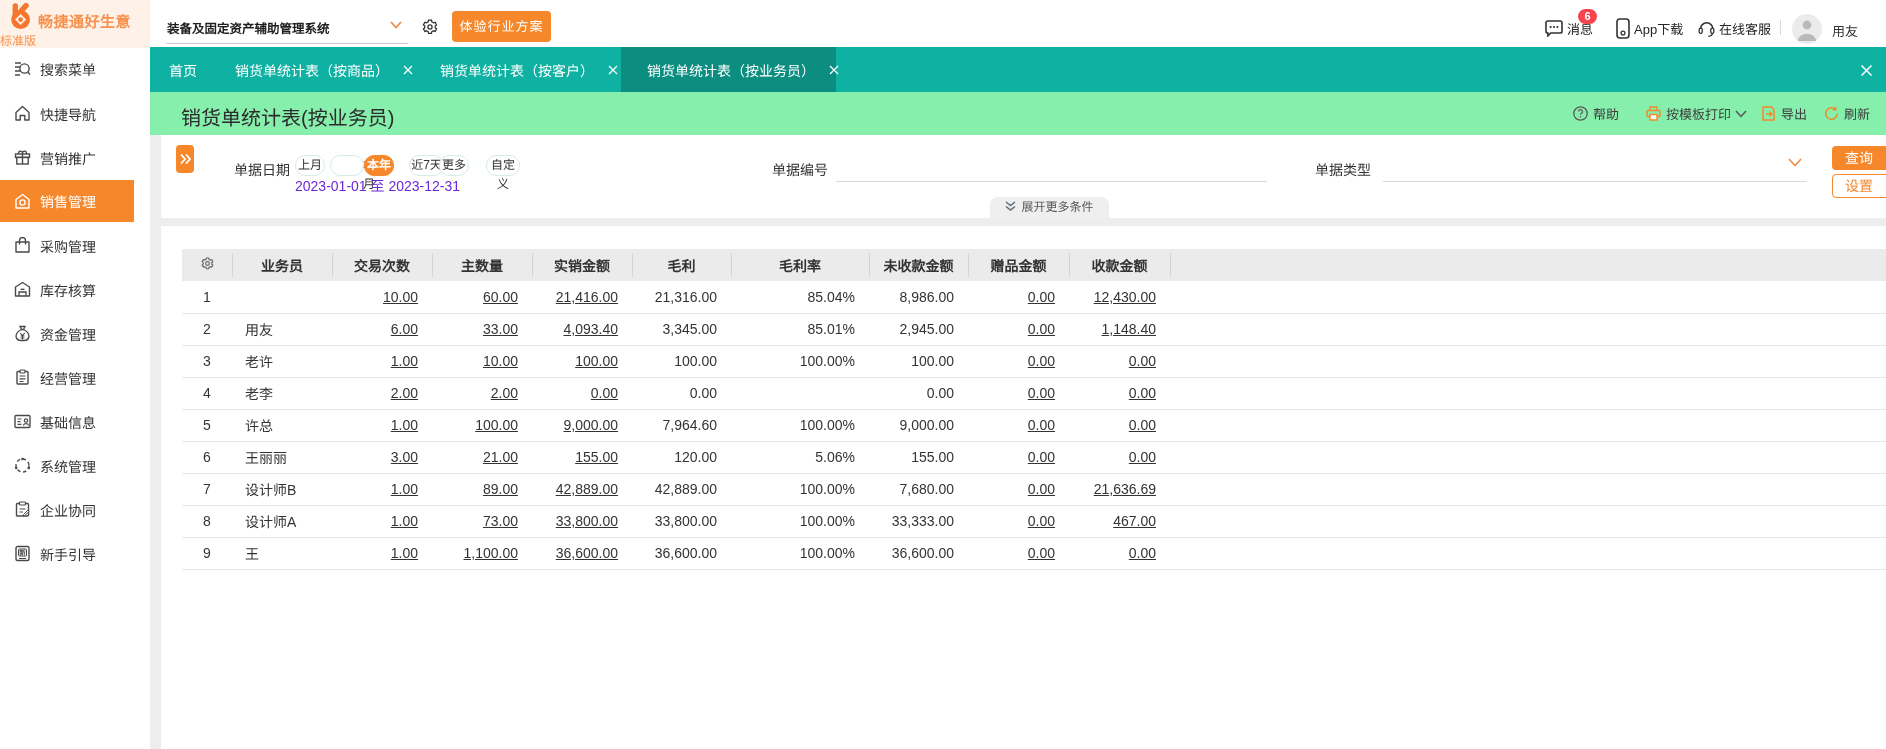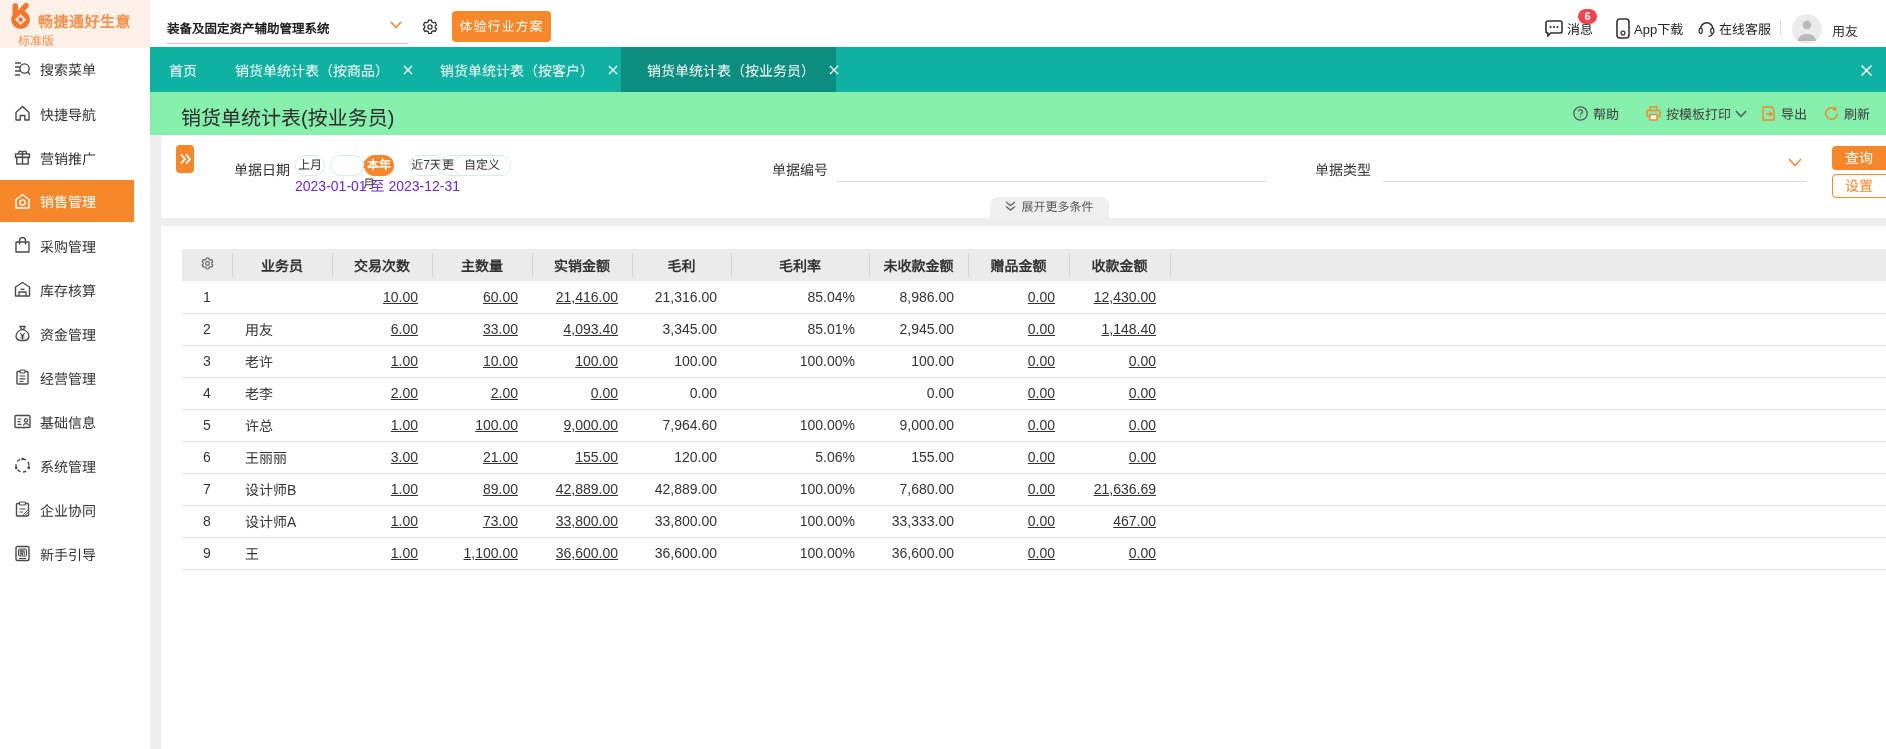--- a/index.html
+++ b/index.html
@@ -120,21 +120,21 @@
 
   <div class="abs" id="logo">
     <svg class="abs" style="left:10px; top:2px;" width="22" height="28" viewBox="0 0 22 28">
       <rect x="2.6" y="1.2" width="5.4" height="14" rx="2.7" fill="#f4772e"></rect>
       <rect x="11.2" y="0.2" width="5.4" height="12.5" rx="2.7" fill="#f4772e" transform="rotate(43 14 6)"></rect>
       <circle cx="10.6" cy="17.6" r="9.4" fill="#f4772e"></circle>
       <path d="M10.6 12.1 L16.1 17.6 L10.6 23.1 L5.1 17.6 Z" fill="#fdf1e8"></path>
       <circle cx="10.6" cy="17.6" r="2.4" fill="#f4772e"></circle>
     </svg>
     <div class="abs" style="left:38px; top:10px; font-size:15px; font-weight:700; color:#f8914d; letter-spacing:0.5px;">畅捷通好生意</div>
-    <div class="abs" style="left:18px; top:31px; font-size:12px; color:#f8914d;">标准版</div>
+    <div class="abs" style="left:0; top:31px; font-size:12px; color:#f8914d;">标准版</div>
   </div>
 
   <div class="abs" id="sidebar">
       <div class="mi" style="top:-1px;">
         <svg width="17" height="17" viewBox="0 0 17 17">
           <path d="M1 2 h6 M1 6 h5 M1 10 h6 M1 14 h5" stroke="#4a4a4a" stroke-width="1.4" fill="none"></path>
           <circle cx="10.5" cy="7.5" r="4.6" stroke="#4a4a4a" stroke-width="1.4" fill="none"></circle>
           <path d="M13.8 11 L16 13.6" stroke="#4a4a4a" stroke-width="1.4"></path>
         </svg>
         <span>搜索菜单</span>
@@ -287,21 +287,21 @@
   <div class="abs" id="filter">
     <div class="abs" id="collapse"><svg style="margin-top:9px" width="11" height="10" viewBox="0 0 11 10">
           <path d="M1 0.5 L5 5 L1 9.5 M6 0.5 L10 5 L6 9.5" fill="none" stroke="#fff" stroke-width="1.8"></path>
         </svg></div>
     <div class="abs flabel" style="left:73px;">单据日期</div>
     <div class="pill" style="left:134px; width:30px;">上月</div>
     <div class="pill" style="left:169px; width:30px;padding-left:32px;">本月</div>
     <div class="pill on" style="left:203px; width:30px;">本年</div>
     <div class="pill" style="left:248px; width:35px;">近7天</div>
     <div class="pill" style="left:278px; width:30px;">更多</div>
-    <div class="pill" style="left:292px; width:58px;">自定义</div>
+    <div class="pill" style="left:325px; width:34px;">自定义</div>
     <div class="abs" id="dates">2023-01-01 至 2023-12-31</div>
     <div class="abs flabel" style="left:611px;">单据编号</div>
     <div class="abs uline" style="left:675px; width:431px;"></div>
     <div class="abs flabel" style="left:1154px;">单据类型</div>
     <div class="abs uline" style="left:1222px; width:424px;"></div>
     <svg class="abs" style="left:1627px; top:23px;" width="14" height="9" viewBox="0 0 14 9">
         <path d="M1 1 L7 7.5 L13 1" fill="none" stroke="#ef8b49" stroke-width="1.6"></path>
       </svg>
     <div class="abs" id="qbtn">查询</div>
     <div class="abs" id="sbtn">设置</div>

